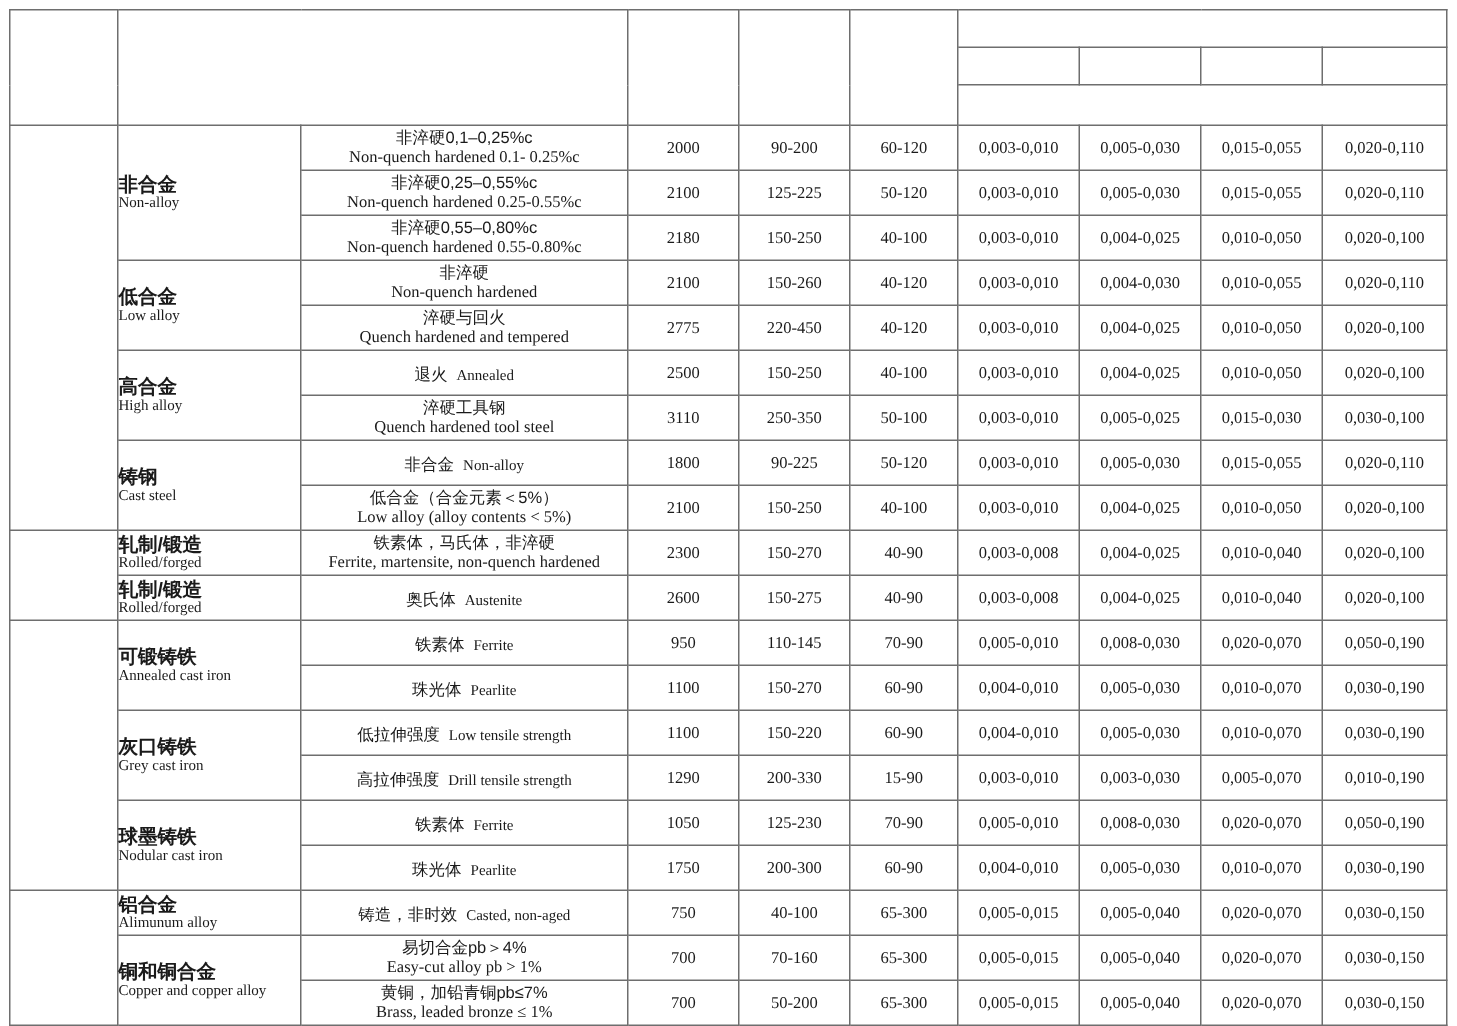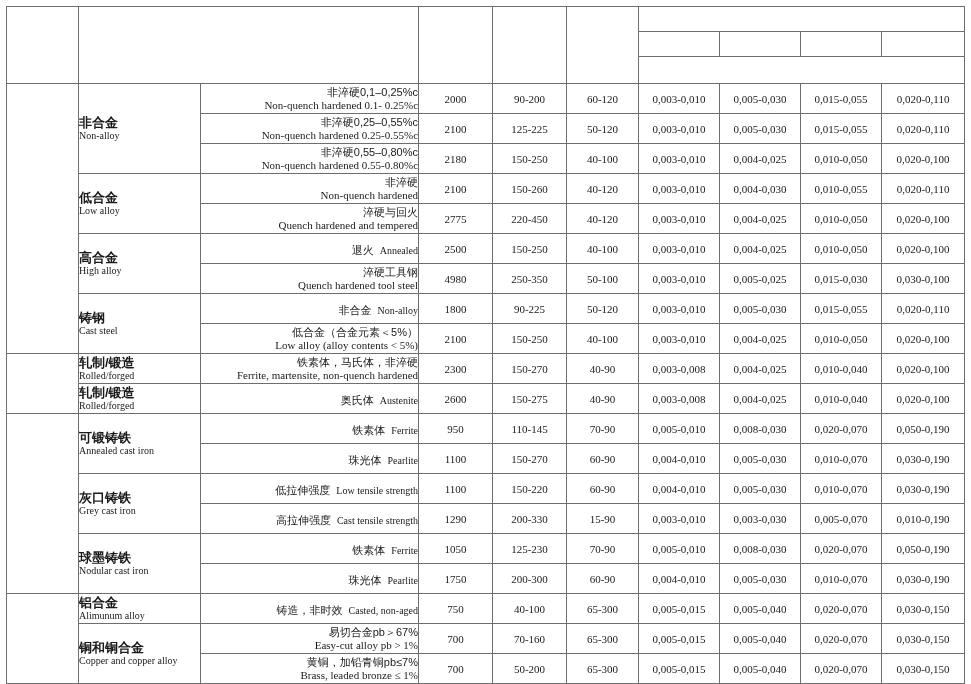--- a/index.html
+++ b/index.html
@@ -90,21 +90,21 @@
     padding: 3px 5px 3px 7px;
     text-align: left;
     line-height: 1.2;
   }
   .matgroup .cn { font-size: 13px; font-weight: bold; display: block; }
   .matgroup .en { font-size: 10px; display: block; font-family: "Liberation Serif", serif;}
 
   
   .matsub {
     padding: 3px 4px 3px 6px;
-    text-align: right;
+    text-align: center;
     line-height: 1.18;
   }
   .matsub .cn { font-size: 11px; display: block; }
   .matsub .en { font-size: 11px; display: block; font-family: "Liberation Serif", serif;}
   .matsub.oneline { line-height: 1.1; }
   .matsub.oneline .cn { display: inline; font-size: 11px; }
   .matsub.oneline .en { display: inline; font-size: 10px; margin-left: 6px; }
 
   
   .num {
@@ -256,21 +256,21 @@
           <td class="num">0,003-0,010</td>
           <td class="num">0,004-0,025</td>
           <td class="num">0,010-0,050</td>
           <td class="num">0,020-0,100</td>
         </tr>
         <tr class="rowband">
           <td class="matsub">
             <span class="cn">淬硬工具钢</span>
             <span class="en">Quench hardened tool steel</span>
           </td>
-          <td class="num">4980</td>
+          <td class="num">3110</td>
           <td class="num">250-350</td>
           <td class="num">50-100</td>
           <td class="num">0,003-0,010</td>
           <td class="num">0,005-0,025</td>
           <td class="num">0,015-0,030</td>
           <td class="num">0,030-0,100</td>
         </tr>
         <tr class="rowband">
           <td class="matgroup" rowspan="2">
             <span class="cn">铸钢</span>
@@ -369,21 +369,21 @@
           <td class="matsub oneline"><span class="cn">低拉伸强度</span><span class="en">Low tensile strength</span></td>
           <td class="num">1100</td>
           <td class="num">150-220</td>
           <td class="num">60-90</td>
           <td class="num">0,004-0,010</td>
           <td class="num">0,005-0,030</td>
           <td class="num">0,010-0,070</td>
           <td class="num">0,030-0,190</td>
         </tr>
         <tr class="rowband">
-          <td class="matsub oneline"><span class="cn">高拉伸强度</span><span class="en">Cast tensile strength</span></td>
+          <td class="matsub oneline"><span class="cn">高拉伸强度</span><span class="en">Drill tensile strength</span></td>
           <td class="num">1290</td>
           <td class="num">200-330</td>
           <td class="num">15-90</td>
           <td class="num">0,003-0,010</td>
           <td class="num">0,003-0,030</td>
           <td class="num">0,005-0,070</td>
           <td class="num">0,010-0,190</td>
         </tr>
         <tr class="rowband">
           <td class="matgroup" rowspan="2">
@@ -427,21 +427,21 @@
           <td class="num">0,005-0,040</td>
           <td class="num">0,020-0,070</td>
           <td class="num">0,030-0,150</td>
         </tr>
         <tr class="rowband">
           <td class="matgroup" rowspan="2">
             <span class="cn">铜和铜合金</span>
             <span class="en">Copper and copper alloy</span>
           </td>
           <td class="matsub">
-            <span class="cn">易切合金pb＞67%</span>
+            <span class="cn">易切合金pb＞4%</span>
             <span class="en">Easy-cut alloy pb &gt; 1%</span>
           </td>
           <td class="num">700</td>
           <td class="num">70-160</td>
           <td class="num">65-300</td>
           <td class="num">0,005-0,015</td>
           <td class="num">0,005-0,040</td>
           <td class="num">0,020-0,070</td>
           <td class="num">0,030-0,150</td>
         </tr>

